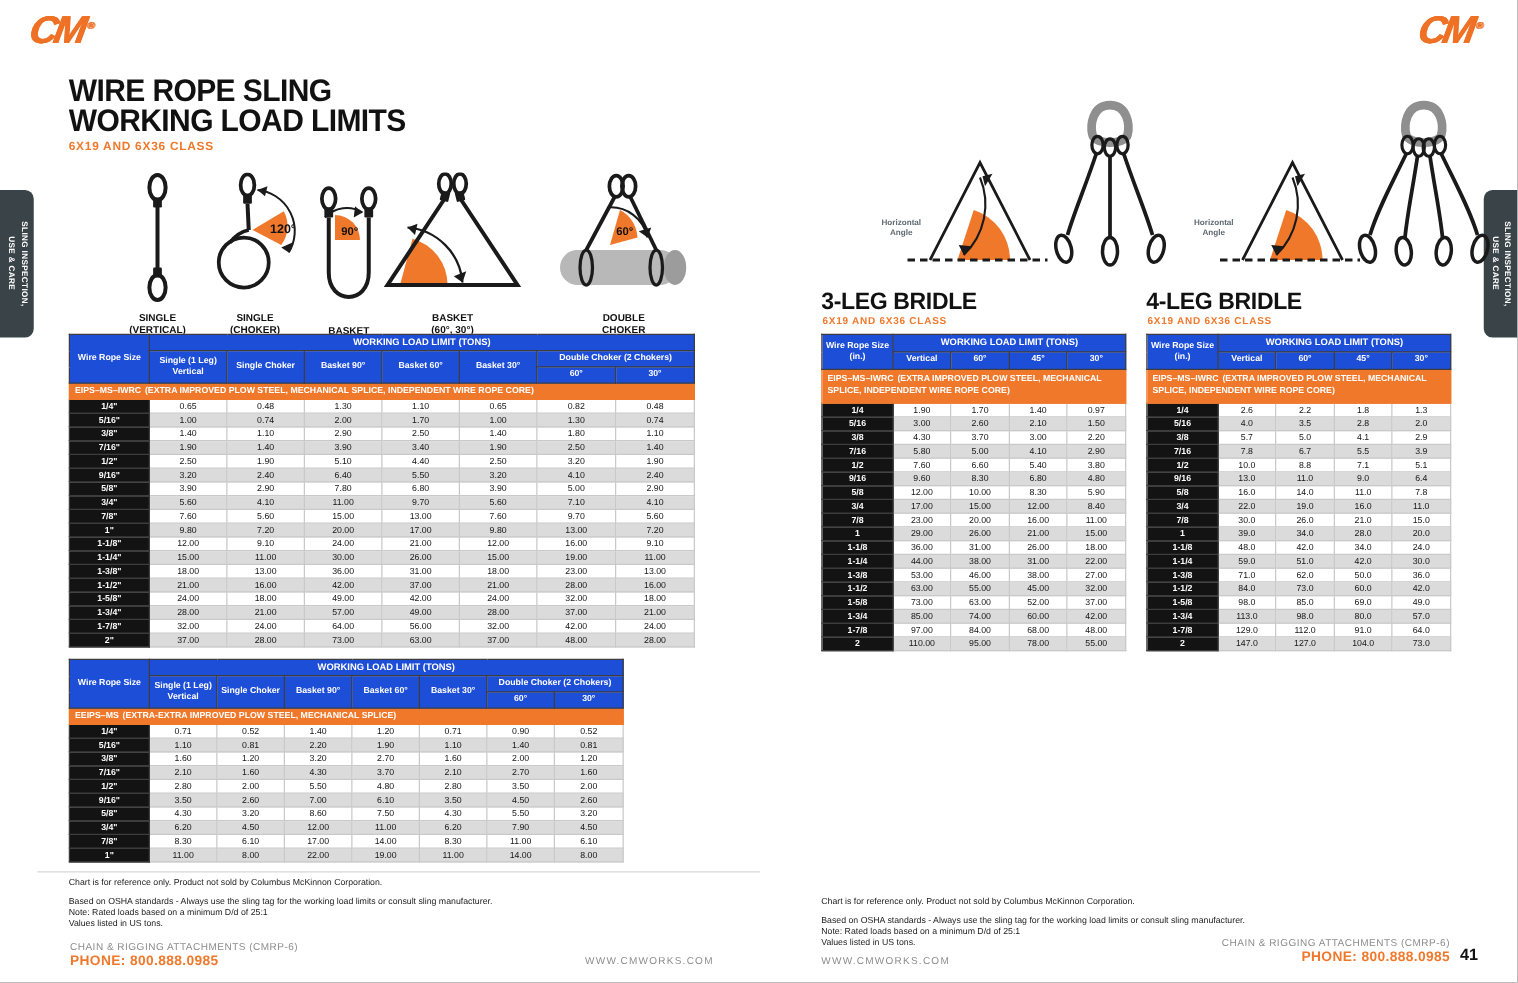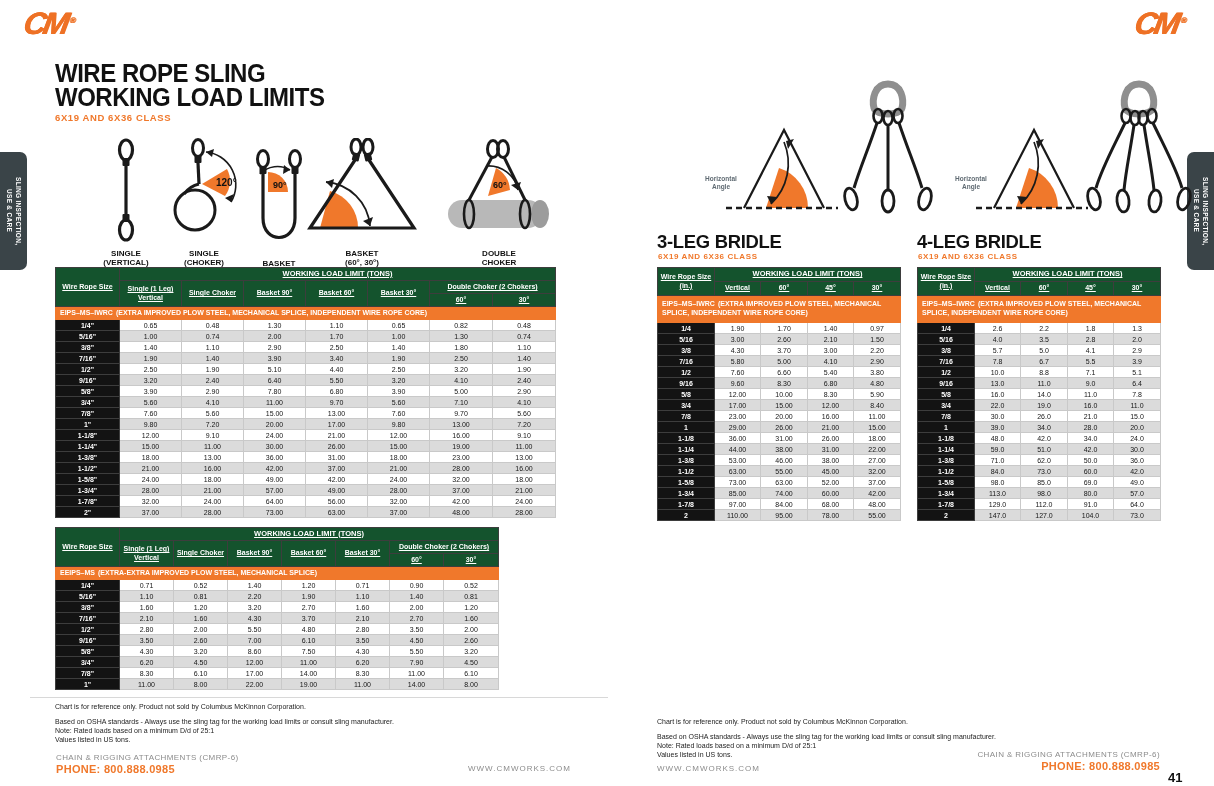--- a/index.html
+++ b/index.html
@@ -26,21 +26,21 @@
   .fig{position:absolute;text-align:center;}
   .fig .cap{font-size:8px;font-weight:bold;color:#111;line-height:1.15;white-space:pre-line;margin-top:3px;}
   .hangle{position:absolute;font-size:6.5px;font-weight:bold;color:#5F6A72;text-align:center;line-height:1.3;white-space:pre-line;}
 
   
   .bridle-h{position:absolute;color:#111;font-weight:900;font-size:19px;letter-spacing:-.3px;transform-origin:left top;transform:scaleX(.97);}
   .bridle-s{position:absolute;color:#F0782B;font-weight:bold;font-size:8px;letter-spacing:.6px;}
 
   
   table.wll{position:absolute;border-collapse:collapse;table-layout:fixed;background:#fff;}
-  table.wll th{background:#14532d;color:#fff;font-weight:bold;font-size:7px;line-height:1.15;text-align:center;border:1px solid #3d3d3d;padding:1px 2px;text-decoration:underline;}
+  table.wll th{background:#1d4ed8;color:#fff;font-weight:bold;font-size:7px;line-height:1.15;text-align:center;border:1px solid #3d3d3d;padding:1px 2px;}
   table.wll th.wll-title{font-size:7.5px;}
   table.wll thead tr{height:13px;}
   table.right thead tr{height:14px;}
   tr.band-row{height:17px;}
   table.right tr.band-row{height:27px;}
   tr.band-row td{background:#F0782B;color:#fff;font-size:7px;font-weight:bold;text-align:left;padding:1px 4px;border:1px solid #F0782B;line-height:1.25;}
   tr.band-row .code{margin-right:3px;}
   table.wll tbody tr{height:11px;}
   table.wll tbody td{font-size:7px;color:#151515;text-align:center;border:1px solid #c9c9c9;padding:0 2px;line-height:1;}
   table.wll tbody td.size{background:#131313;color:#fff;font-weight:bold;border-color:#3d3d3d;}
@@ -892,15 +892,15 @@
 
   <div class="footnotes" style="left:657px;top:717px;width:420px;">
     <div class="fn1">Chart is for reference only. Product not sold by Columbus McKinnon Corporation.</div>
     <div>Based on OSHA standards - Always use the sling tag for the working load limits or consult sling manufacturer.</div>
     <div>Note: Rated loads based on a minimum D/d of 25:1</div>
     <div>Values listed in US tons.</div>
   </div>
   <div class="meta-site" style="left:657px;top:764px;">WWW.CMWORKS.COM</div>
   <div class="meta-label ralign" style="left:900px;top:750px;width:260px;">CHAIN &amp; RIGGING ATTACHMENTS (CMRP-6)</div>
   <div class="meta-phone ralign" style="left:900px;top:760px;width:260px;">PHONE: 800.888.0985</div>
-  <div class="page-num" style="left:1168px;top:756px;margin-top:14px;">41</div>
+  <div class="page-num" style="left:1168px;top:756px;">41</div>
 
 </div>
 
 </body></html>

